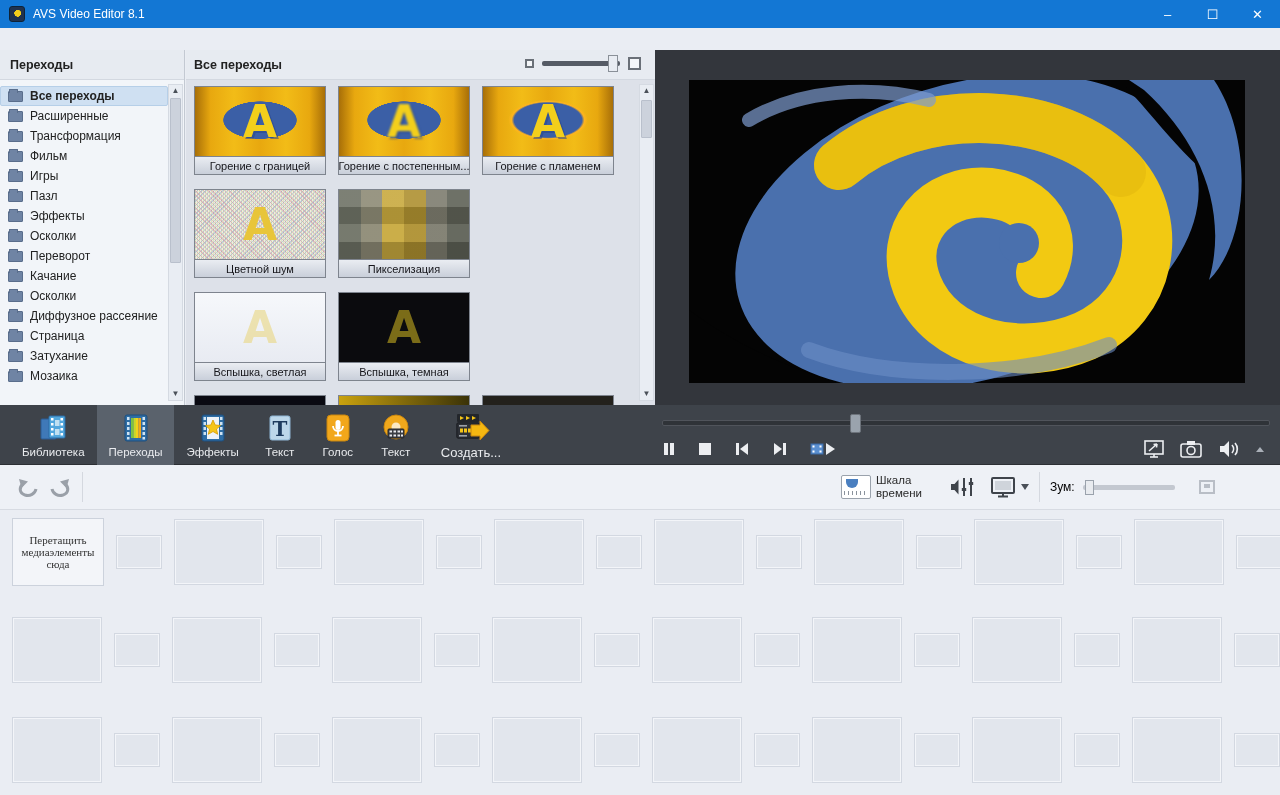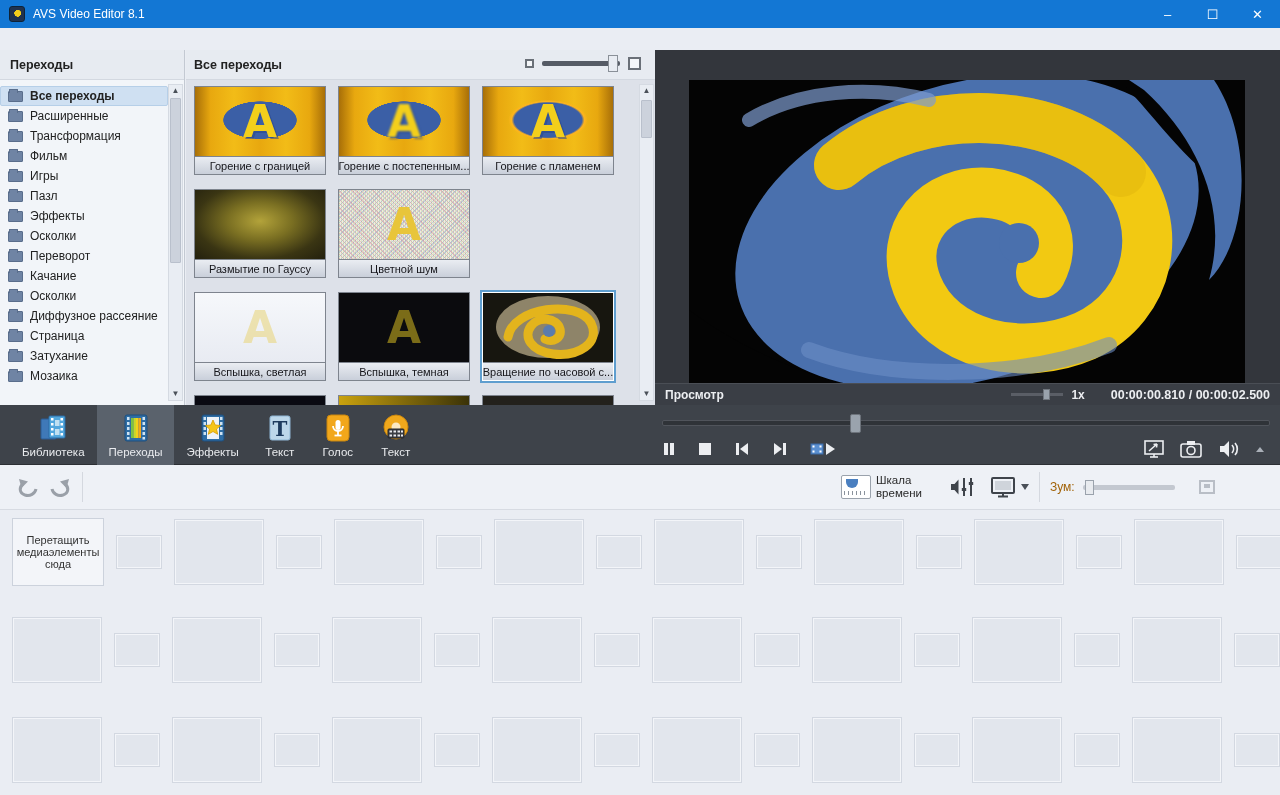--- a/index.html
+++ b/index.html
@@ -109,33 +109,33 @@
   #toolbar2 { position:absolute; left:0; top:465px; width:1280px; height:45px; background:#eef1f6; border-bottom:1px solid #d7dbe2; display:flex; align-items:center; }
   .sep { width:1px; height:30px; background:#d4d8df; margin:0 10px; }
   #undoredo { display:flex; gap:8px; padding-left:16px; }
   #tl-btn { display:flex; align-items:center; gap:5px; margin-left:748px; }
   #tl-btn .lbl { font-size:11.5px; color:#2a2a2a; width:56px; line-height:1.15; }
   #tl-icon { width:30px; height:24px; background:#fff; border:1px solid #9aa2ac; border-radius:2px; position:relative; }
   #tl-icon::before { content:""; position:absolute; left:4px; top:3px; width:12px; height:9px; background:#4a7fc0; border-radius:0 0 6px 6px; }
   #tl-icon::after { content:""; position:absolute; left:2px; bottom:3px; right:2px; height:4px;
      background:repeating-linear-gradient(90deg,#8a929c 0 1px, transparent 1px 4px); }
   #zoom-area { display:flex; align-items:center; gap:8px; }
-  #zoom-label { color:#a16207; font-size:12px; }
+  #zoom-label { color:#000000; font-size:12px; }
   #zoom-slider { width:92px; height:5px; background:#c3c8d0; border-radius:2px; position:relative; }
   #zoom-slider .handle { position:absolute; left:2px; top:-5px; width:9px; height:15px; background:#e8ebef; border:1px solid #9aa2ac; }
   #fit-icon { width:16px; height:14px; border:2px solid #b9bec6; position:relative; }
   #fit-icon::before { content:""; position:absolute; left:3px; top:2px; width:6px; height:4px; background:#b9bec6; }
 
   
   #storyboard { position:absolute; left:0; top:510px; width:1280px; height:285px; background:#eaedf3; overflow:hidden; padding-left:12px; }
   .sb-row { display:flex; align-items:center; gap:12px; height:70px; overflow:hidden; width:1290px; }
   .sb-row.r0 { margin-top:7px; } .sb-row.r1 { margin-top:28px; } .sb-row.r2 { margin-top:30px; }
   .sb-clip { width:90px; height:66px; flex:none; background:#e2e6ed; border:1px solid #d3d8e1; box-shadow:inset 0 0 0 1px #f3f5f9; }
   .sb-trans { width:46px; height:34px; flex:none; background:#e2e6ed; border:1px solid #d3d8e1; box-shadow:inset 0 0 0 1px #f3f5f9; }
-  .sb-drop { width:92px; height:68px; flex:none; background:#f3f5f9; border:1px solid #ccd2dc; font-size:11px; color:#333; display:flex; align-items:center; justify-content:center; text-align:center; padding:2px; }
+  .sb-drop { width:92px; height:68px; flex:none; background:#f3f5f9; border:1px solid #ccd2dc; font-size:11px; color:#333; display:flex; align-items:center; justify-content:center; text-align:center; padding:2px;font-family:Liberation Serif, serif; }
 </style>
 </head>
 <body>
 
 <div id="app">
 
   <div id="titlebar">
     <div id="app-icon"></div>
     <div id="win-title">AVS Video Editor 8.1</div>
     <div id="win-controls">
@@ -244,53 +244,42 @@
         </div>
         <div class="gcell">
           <div class="gimg t-burn flame">
               <span class="gA">A</span>
             </div>
           <div class="gcap">Горение с пламенем</div>
         </div>
       </div>
       <div class="grow">
         <div class="gcell">
-          <div class="gimg t-gauss"></div>
-          <div class="gcap">Размытие по Гауссу</div>
-        </div>
-        <div class="gcell">
           <div class="gimg t-noise">
               <span class="gA">A</span>
             </div>
           <div class="gcap">Цветной шум</div>
         </div>
+        <div class="gcell">
+          <div class="gimg t-pixel"></div>
+          <div class="gcap">Пикселизация</div>
+        </div>
       </div>
       <div class="grow">
         <div class="gcell">
           <div class="gimg t-flash-light">
               <span class="gA">A</span>
             </div>
           <div class="gcap">Вспышка, светлая</div>
         </div>
         <div class="gcell">
           <div class="gimg t-flash-dark">
               <span class="gA">A</span>
             </div>
           <div class="gcap">Вспышка, темная</div>
-        </div>
-        <div class="gcell selected">
-          <div class="gimg t-swirl">
-            <svg width="130" height="69" viewBox="0 0 130 69">
-              <rect width="130" height="69" fill="#17160f"></rect>
-              <ellipse cx="65" cy="34" rx="52" ry="31" fill="#8e8469"></ellipse>
-              <path d="M25 44 C 30 14, 95 6, 108 30 C 118 50, 95 64, 70 61 C 48 58, 40 44, 48 33 C 55 23, 74 24, 77 36 C 79 45, 70 50, 62 46" fill="none" stroke="#e3b41c" stroke-width="9" stroke-linecap="round"></path>
-              <circle cx="66" cy="38" r="6" fill="#5a7cae"></circle>
-            </svg>
-          </div>
-          <div class="gcap">Вращение по часовой с...</div>
         </div>
       </div>
       <div class="grow">
         <div class="gcell">
             <div class="gimg t-p1"></div>
           </div>
         <div class="gcell">
             <div class="gimg t-p2"></div>
           </div>
         <div class="gcell">
@@ -312,34 +301,20 @@
         <ellipse cx="278" cy="152" rx="238" ry="148" fill="#4a70ad" transform="rotate(-17 278 152)"></ellipse>
         <path d="M430 0 C 470 40, 500 90, 556 120 L 556 0 Z" fill="#040404"></path>
         <path d="M455 10 C 510 60, 540 130, 520 200 C 560 160, 565 60, 525 0 L 440 0 Z" fill="#4a70ad"></path>
         <path d="M0 230 C 40 260, 90 285, 150 303 L 0 303 Z" fill="#040404"></path>
         <path d="M150 85 C 230 18, 372 25, 432 92 C 478 144, 462 226, 396 256 C 334 283, 252 266, 228 205 C 208 153, 246 108, 301 113 C 347 118, 372 155, 352 193" fill="none" stroke="#f2c912" stroke-width="50" stroke-linecap="round"></path>
         <path d="M150 85 C 230 18, 372 25, 432 92" fill="none" stroke="#d9ad0b" stroke-width="50" stroke-linecap="round" opacity="0.35"></path>
         <circle cx="330" cy="163" r="20" fill="#4a70ad"></circle>
         <path d="M60 40 C 110 10, 180 5, 240 20" fill="none" stroke="#7d9bcf" stroke-width="14" stroke-linecap="round" opacity="0.7"></path>
         <path d="M120 270 C 200 300, 330 300, 420 265" fill="none" stroke="#6c8ec7" stroke-width="16" stroke-linecap="round" opacity="0.6"></path>
       </svg>
-    </div>
-    <div id="prosmotr-bar">
-      <span id="prosmotr-label">Просмотр</span>
-      <div id="speed">
-        <span class="track">
-            <span class="handle"></span>
-          </span>
-        <span id="speed-label">1x</span>
-      </div>
-      <span id="timecode">
-        <span>00:00:00.810</span>
-        <span>/</span>
-        <span>00:00:02.500</span>
-      </span>
     </div>
   </div>
 
   <div id="band">
     <div id="tabs">
       <div class="tab">
         <svg width="34" height="32" viewBox="0 0 34 32">
           <rect x="5" y="7" width="15" height="20" rx="1" fill="#3f79b8" stroke="#2b5c94"></rect>
           <rect x="13" y="4" width="16" height="22" rx="1" fill="#52a7dd" stroke="#2b6ca6"></rect>
           <rect x="15" y="6" width="2.5" height="2.5" fill="#fff"></rect>
@@ -416,20 +391,35 @@
           <rect x="10.5" y="18.5" width="2.5" height="2" fill="#e9ebee"></rect>
             <rect x="14.5" y="18.5" width="2.5" height="2" fill="#e9ebee"></rect>
             <rect x="18.5" y="18.5" width="2.5" height="2" fill="#e9ebee"></rect>
             <rect x="22" y="18.5" width="2" height="2" fill="#e9ebee"></rect>
           <rect x="10.5" y="22.5" width="2.5" height="2" fill="#e9ebee"></rect>
             <rect x="14.5" y="22.5" width="2.5" height="2" fill="#e9ebee"></rect>
             <rect x="18.5" y="22.5" width="2.5" height="2" fill="#e9ebee"></rect>
             <rect x="22" y="22.5" width="2" height="2" fill="#e9ebee"></rect>
         </svg>
         <span>Текст</span>
+      </div>
+      <div class="tab create">
+        <svg width="40" height="32" viewBox="0 0 40 32">
+          <rect x="6" y="3" width="22" height="8" rx="1" fill="#23262b"></rect>
+          <path d="M9 5 l4 2 -4 2 Z M15 5 l4 2 -4 2 Z M21 5 l4 2 -4 2 Z" fill="#f5c518"></path>
+          <rect x="6" y="12" width="22" height="15" rx="1" fill="#2d3publié036" stroke="#1d1f24"></rect>
+          <rect x="6" y="12" width="22" height="15" rx="1" fill="#2d3036" stroke="#1d1f24"></rect>
+          <rect x="8" y="14" width="8" height="1.6" fill="#9aa0a8"></rect>
+            <rect x="8" y="24" width="8" height="1.6" fill="#9aa0a8"></rect>
+          <rect x="9" y="17.5" width="3" height="4" fill="#f5c518"></rect>
+            <rect x="13" y="17.5" width="3" height="4" fill="#f5c518"></rect>
+            <rect x="17" y="17.5" width="3" height="4" fill="#f5c518"></rect>
+          <path d="M20 14 l0 11 9 0 0 4 9 -9.5 -9 -9.5 0 4 Z" fill="#f5b711" stroke="#c8860e"></path>
+        </svg>
+        <span>Создать...</span>
       </div>
     </div>
 
     <div id="seek">
       <div class="track"></div>
       <div class="handle"></div>
     </div>
     <div id="transport">
       <div class="tbtn">
         <svg width="14" height="14" viewBox="0 0 14 14">

